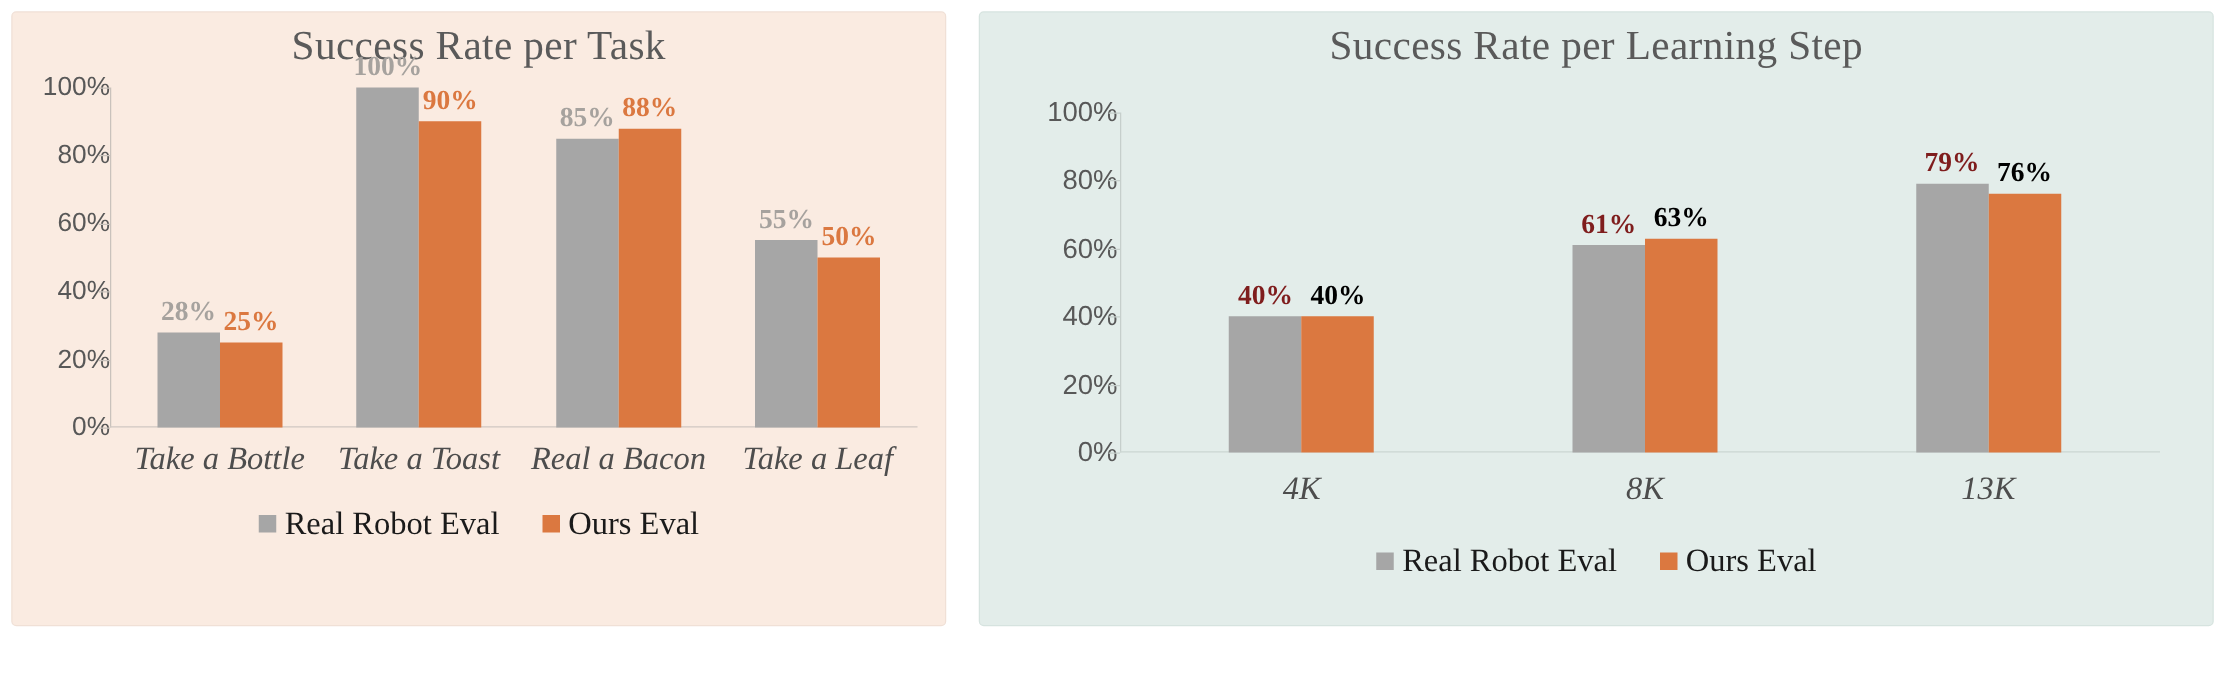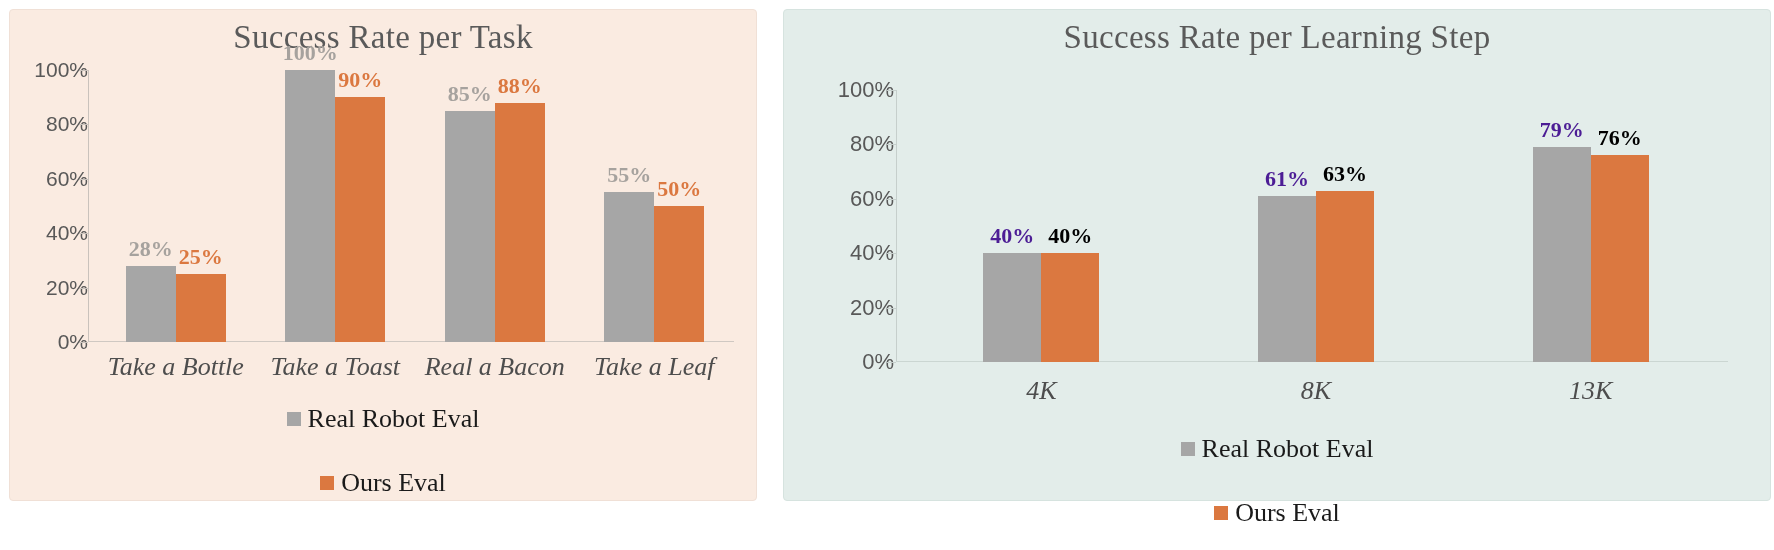--- a/index.html
+++ b/index.html
@@ -131,21 +131,21 @@
     left: 50%;
     transform: translateX(-50%);
     margin-bottom: 4px;
     font-family: "Liberation Serif", "DejaVu Serif", serif;
     font-weight: bold;
     font-size: 22px;
     white-space: nowrap;
   }
   .panel-left .bar.series-a .bar-label { color: #A6A29E; }
   .panel-left .bar.series-b .bar-label { color: #DB7840; }
-  .panel-right .bar.series-a .bar-label { color: #4c1d95; }
+  .panel-right .bar.series-a .bar-label { color: #7f1d1d; }
   .panel-right .bar.series-b .bar-label { color: #000000; }
 
   
   .x-labels {
     display: flex;
     margin: 0 22px 0 86px;
     padding-top: 10px;
   }
   .panel-right .x-labels { margin: 0 42px 0 120px; padding-top: 14px; }
   .x-label {
@@ -158,21 +158,20 @@
     white-space: nowrap;
   }
 
   
   .legend {
     display: flex;
     justify-content: center;
     align-items: center;
     gap: 34px;
     margin-top: 22px;
-    flex-direction: column;
   }
   .panel-right .legend { margin-top: 28px; }
   .legend-item {
     display: flex;
     align-items: center;
     gap: 7px;
   }
   .legend-swatch {
     width: 14px; height: 14px;
     display: inline-block;

